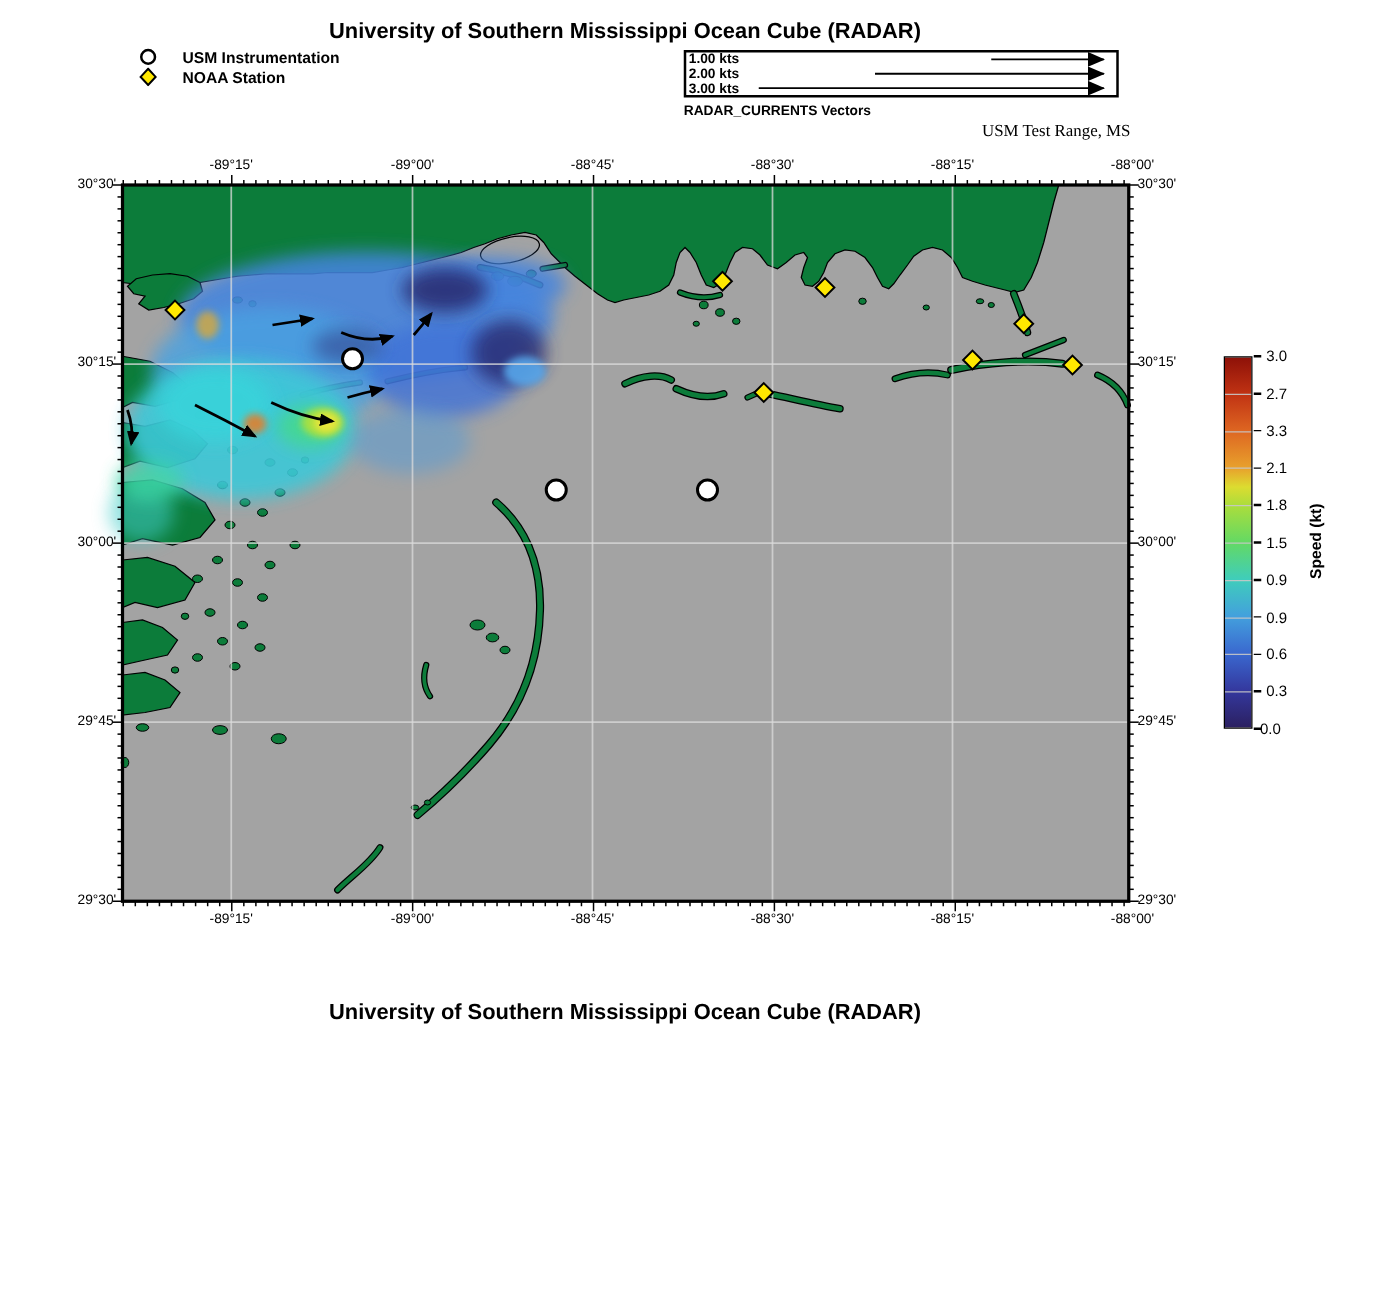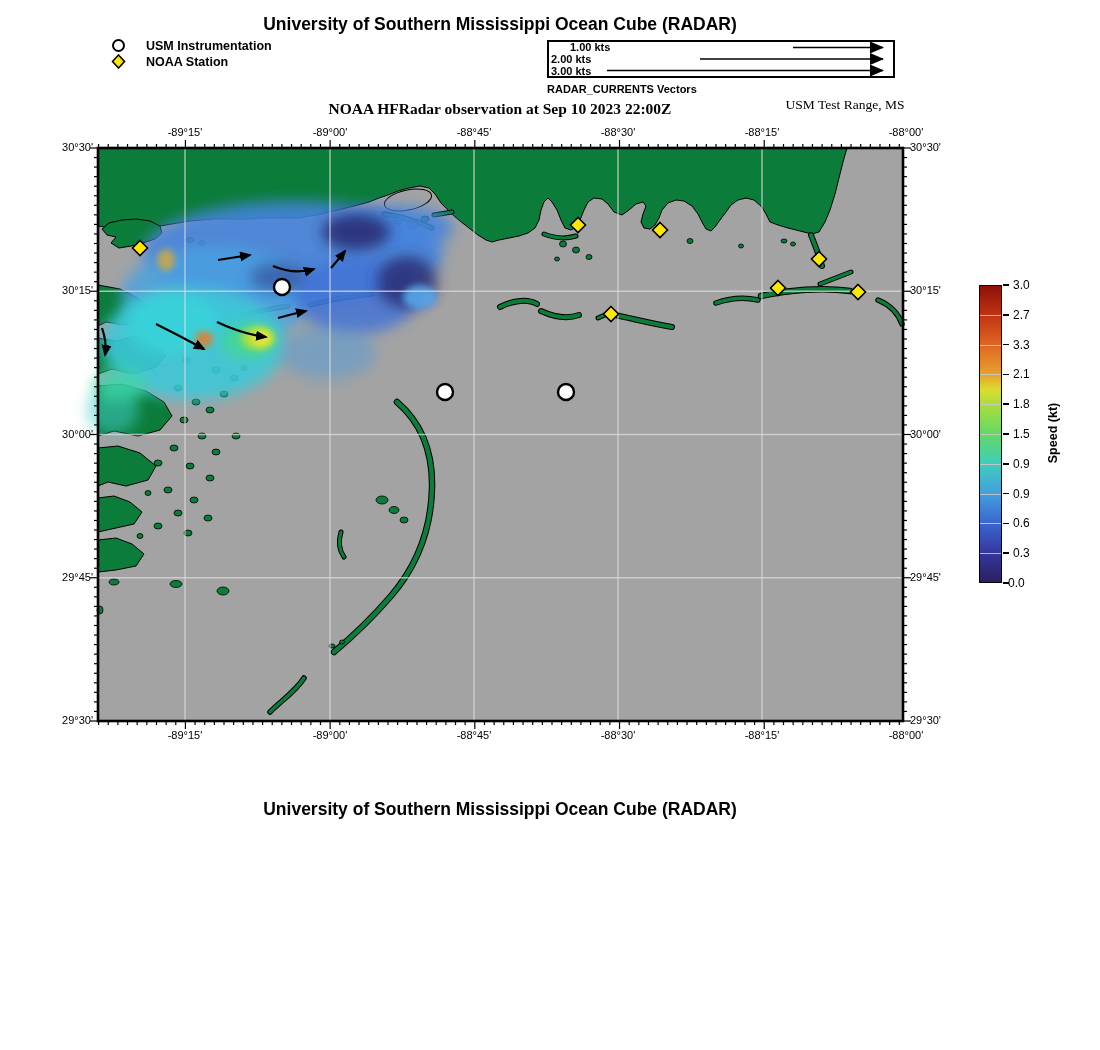--- a/index.html
+++ b/index.html
@@ -38,36 +38,35 @@
   <span class="legend-label">USM Instrumentation</span>
 </div>
 <div class="legend-row" style="left:111px;top:53px;">
   <svg width="15" height="15">
     <path d="M7.5,1 L13.5,7.5 L7.5,14 L1.5,7.5 Z" fill="#ffe800" stroke="#000" stroke-width="1.6"></path>
   </svg>
   <span class="legend-label">NOAA Station</span>
 </div>
 
 <div class="vbox"></div>
-<div class="vlabel" style="top:42px;margin-left:19px;">1.00 kts</div>
+<div class="vlabel" style="top:42px;">1.00 kts</div>
 <div class="vlabel" style="top:54px;">2.00 kts</div>
 <div class="vlabel" style="top:66px;">3.00 kts</div>
 <svg class="abs" style="left:547px;top:40px;" width="348" height="38" id="vector-svg">
   <defs>
     <marker id="vhead" markerUnits="userSpaceOnUse" markerWidth="16" markerHeight="14" refX="13" refY="6" orient="auto">
       <path d="M0,0 L14,6 L0,12 Z" fill="#000"></path>
     </marker>
   </defs>
 <line x1="246" y1="7.5" x2="336" y2="7.5" stroke="#000" stroke-width="1.5" marker-end="url(#vhead)"></line>
       <line x1="153" y1="19" x2="336" y2="19" stroke="#000" stroke-width="1.5" marker-end="url(#vhead)"></line>
       <line x1="60" y1="30.5" x2="336" y2="30.5" stroke="#000" stroke-width="1.5" marker-end="url(#vhead)"></line>
     </svg>
 <div class="vcaption">RADAR_CURRENTS Vectors</div>
 
-<div class="subtitle serif">NOAA HFRadar observation at Sep 10 2023 22:00Z</div>
 <div class="range-label serif">USM Test Range, MS</div>
 
 <svg id="map-svg" width="805" height="573" viewBox="0 0 805 573">
   <defs>
     <marker id="ahead" markerUnits="userSpaceOnUse" markerWidth="14" markerHeight="12" refX="10" refY="5" orient="auto">
       <path d="M0,0 L12,5 L0,10 Z" fill="#000"></path>
     </marker>
     <filter id="blurBig" x="-60%" y="-60%" width="220%" height="220%">
           <feGaussianBlur stdDeviation="7"></feGaussianBlur>
         </filter>

